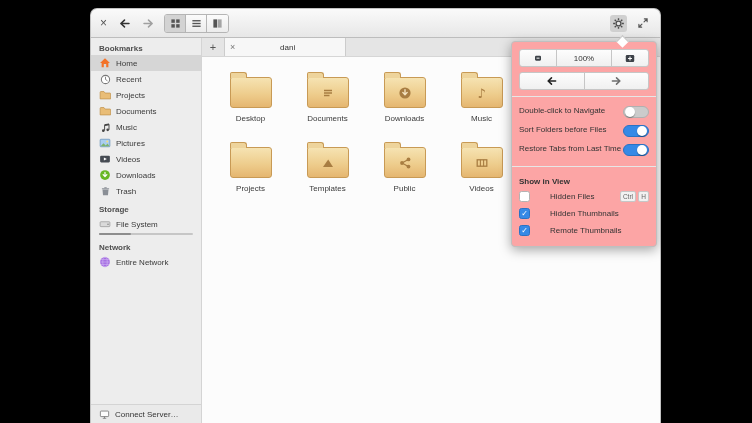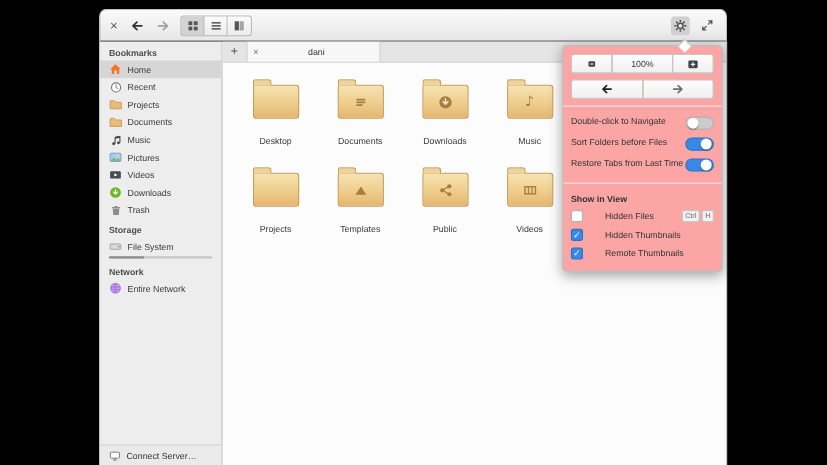--- a/index.html
+++ b/index.html
@@ -57,21 +57,21 @@
 
   .file-grid { display:grid; grid-template-columns:repeat(4,77px); padding:14px 0 0 10px; row-gap:18px; }
   .file-item { display:flex; flex-direction:column; align-items:center; gap:6px; cursor:pointer; }
   .folder { width:42px; height:31px; margin-top:6px; position:relative; border-radius:2px 3px 3px 3px;
             background:linear-gradient(#f6e3b2, #eecd8d 55%, #e5b670); border:1px solid #c89a55; }
   .folder::before { content:''; position:absolute; top:-6px; left:-1px; width:15px; height:5px;
                     background:#eed49c; border:1px solid #c89a55; border-bottom:none; border-radius:2px 3px 0 0; }
   .emblem { position:absolute; left:50%; top:50%; transform:translate(-50%,-50%);
             display:flex; align-items:center; justify-content:center; }
   .emblem-text { font-size:13px; color:#a87d42; font-family:"DejaVu Sans", sans-serif; line-height:1; }
-  .file-label { font-size:8px; color:#3a3a3a;margin-top:10px; }
+  .file-label { font-size:8px; color:#3a3a3a; }
 
   
   .popover { position:absolute; top:33px; right:4px; width:146px; background:#fca5a5;
              border:1px solid #bfbfbf; border-radius:4px; padding:7px;
              box-shadow:0 3px 12px rgba(0,0,0,.35); z-index:10; font-size:8px; }
   .popover::before { content:''; position:absolute; top:-5px; left:106px; width:8px; height:8px;
                      background:#fff; border-left:1px solid #bfbfbf; border-top:1px solid #bfbfbf;
                      transform:rotate(45deg); }
   .seg-row { display:flex; }
   .seg { flex:1; height:18px; border:1px solid #c6c6c6; background:linear-gradient(#fdfdfd,#f0f0f0);

